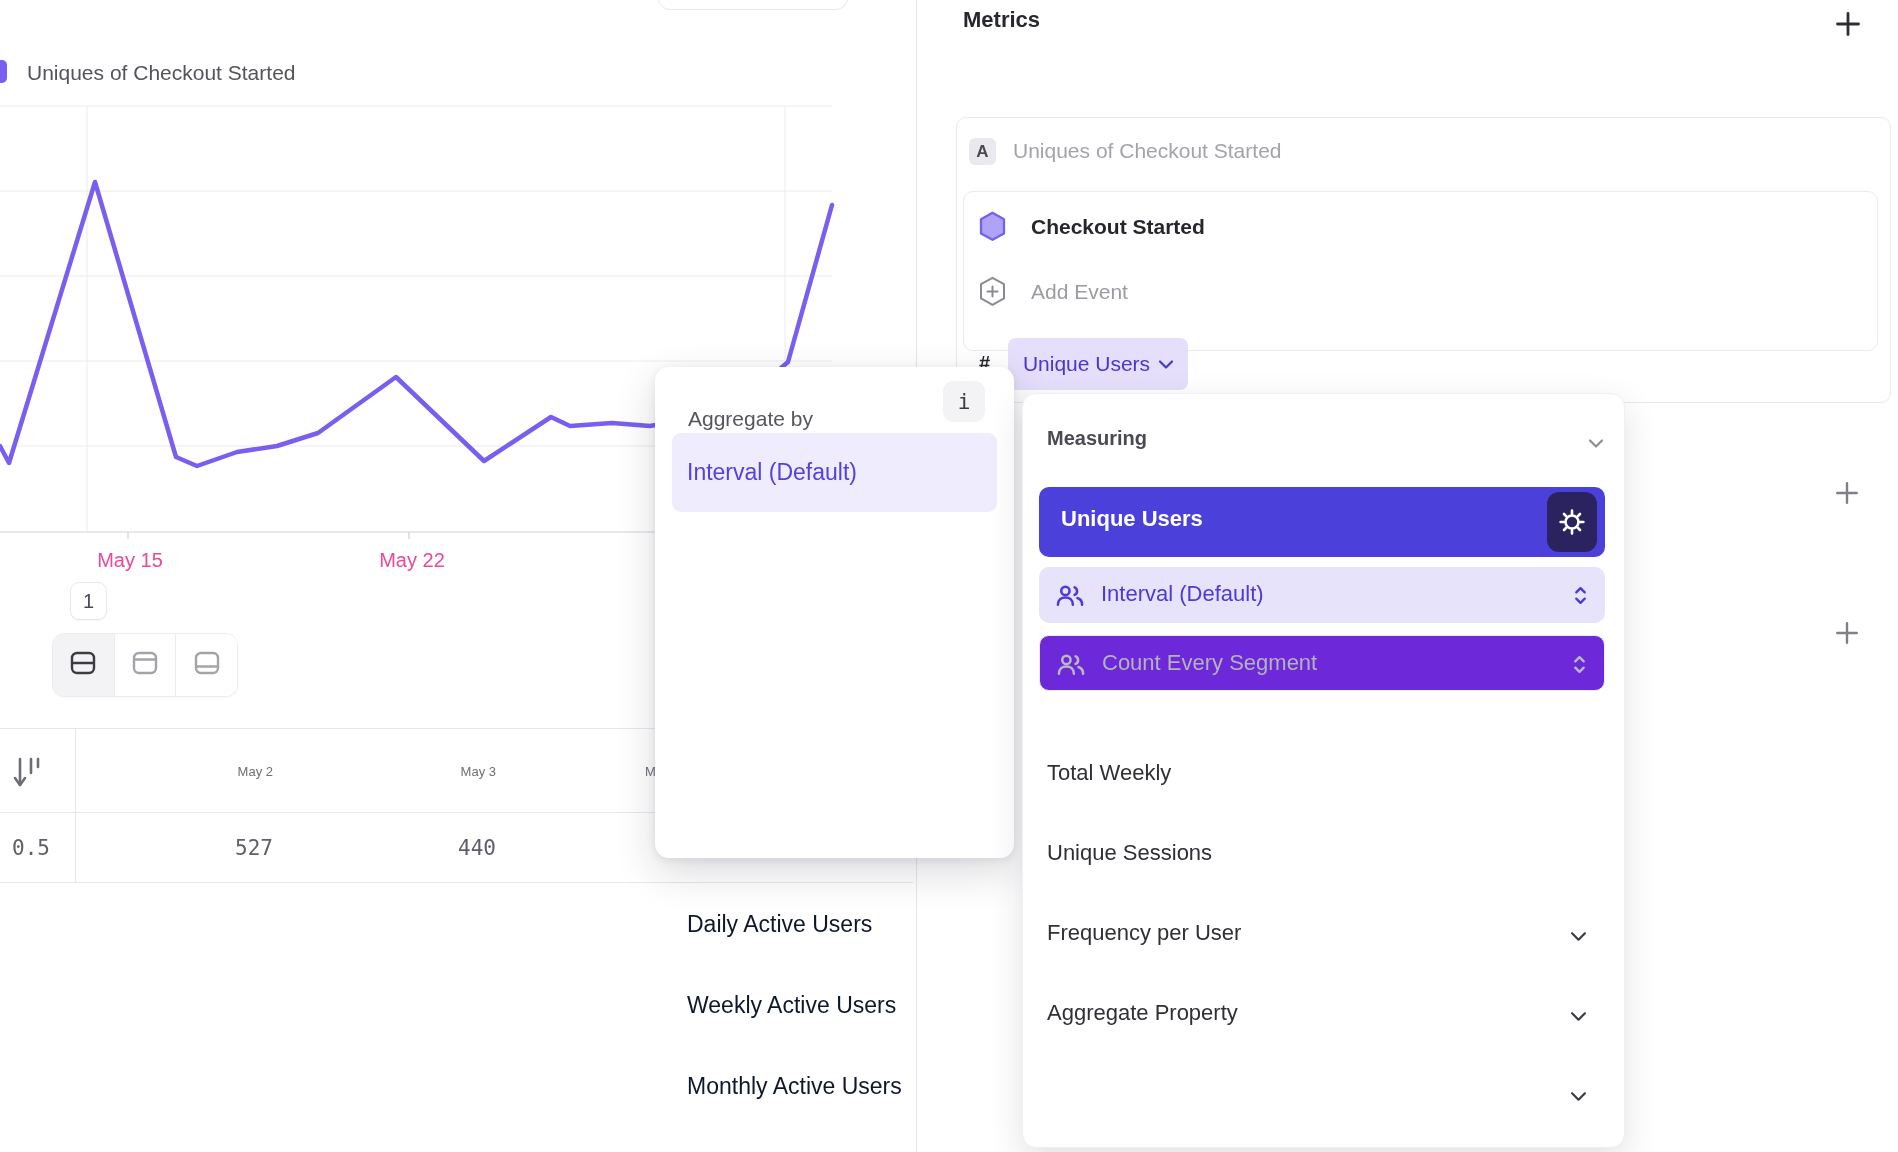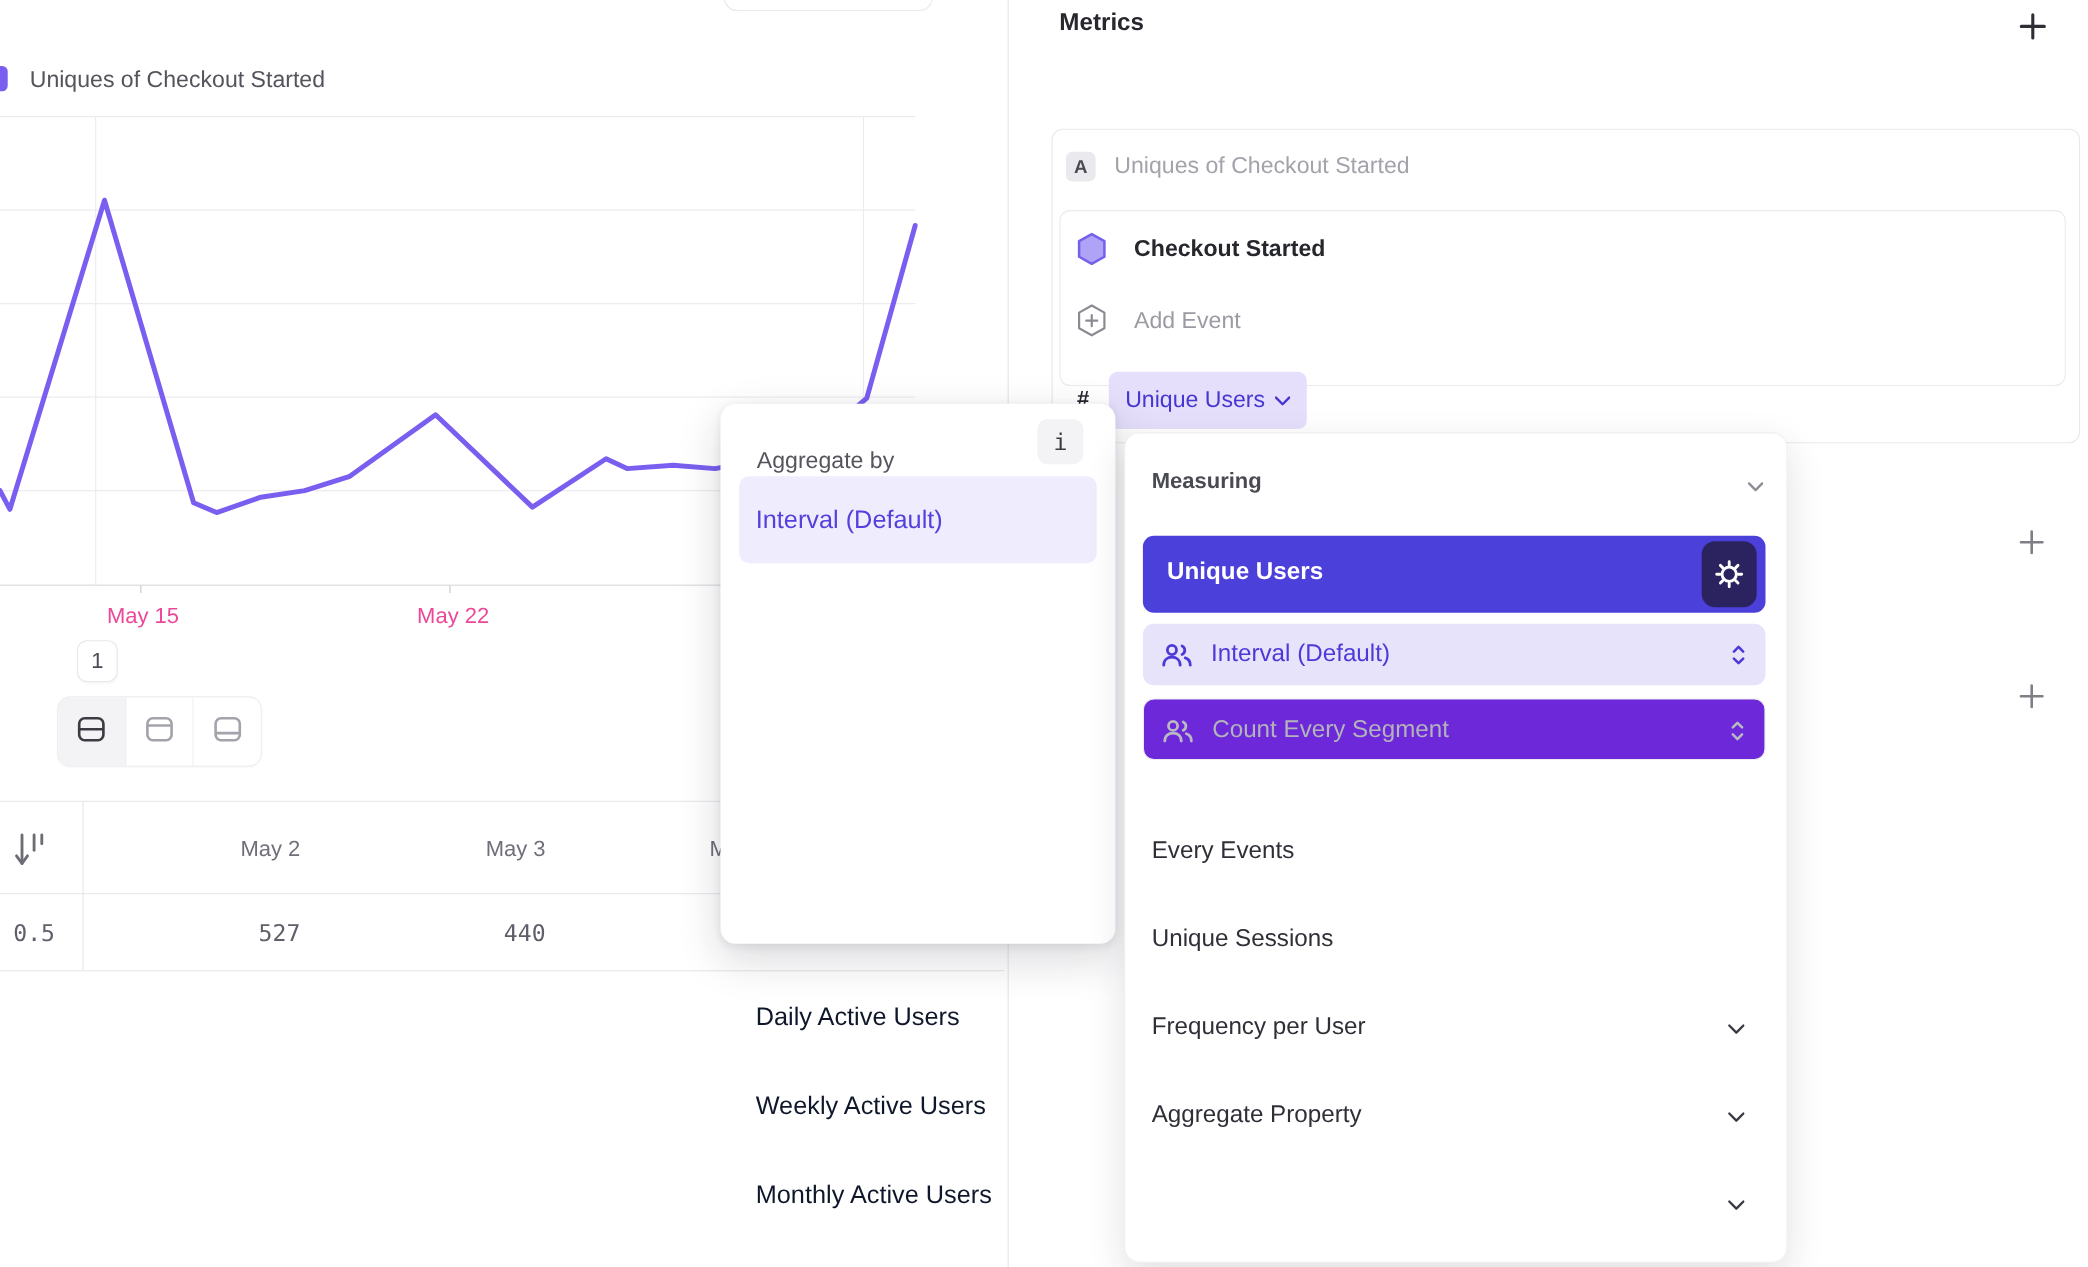--- a/index.html
+++ b/index.html
@@ -22,21 +22,21 @@
   .toggle-seg{flex:1;display:flex;align-items:center;justify-content:center;border-right:1px solid #ececf0;background:#fff;}
   .toggle-seg:last-child{border-right:none;}
   .toggle-seg.active{background:#f3f3f5;}
 
   
   .tline{background:#e7e7ea;}
   .t-top{left:0;top:728px;width:913px;height:1px;}
   .t-mid{left:0;top:812px;width:913px;height:1px;}
   .t-bot{left:0;top:882px;width:913px;height:1px;}
   .t-col{left:75px;top:729px;width:1px;height:153px;}
-  .th{top:757px;height:30px;line-height:30px;font-size:20px;color:#6f6f79;text-align:right;}
+  .th{top:757px;height:30px;line-height:30px;font-size:13px;color:#6f6f79;text-align:right;}
   .th2{left:75px;width:198px;} .th3{left:298px;width:198px;}
   .th4{left:645px;width:120px;text-align:left;}
   .td{top:833px;height:30px;line-height:30px;font-size:21px;color:#5f5f69;text-align:right;
       font-family:"DejaVu Sans Mono",monospace;}
   .td1{left:-30px;width:80px;} .td2{left:75px;width:198px;} .td3{left:298px;width:198px;}
   .sort-ic{left:12px;top:755px;}
 
   .vdivider{left:916px;top:0;width:1px;height:1152px;background:#e6e6e9;}
   .top-partial-btn{left:658px;top:-14px;width:190px;height:24px;border:1px solid #e9e9ec;border-radius:12px;background:#fff;}
 
@@ -266,21 +266,21 @@
       </span>
       <span class="rlabel">Count Every Segment</span>
       <span class="updown">
         <svg width="13" height="19" viewBox="0 0 12 18" fill="none" stroke="#b9b9c1" stroke-width="2.2" stroke-linecap="round" stroke-linejoin="round">
             <path d="M2 6l4-4 4 4"></path>
             <path d="M2 12l4 4 4-4"></path>
           </svg>
       </span>
     </div>
 
-    <div class="abs meas-item mi0">Every Events</div>
+    <div class="abs meas-item mi0">Total Weekly</div>
     <div class="abs meas-item mi1">Unique Sessions</div>
     <div class="abs meas-item mi2">Frequency per User</div>
     <div class="abs meas-item mi3">Aggregate Property</div>
     <span class="abs item-chev ic2"><svg width="15" height="9" viewBox="0 0 14 8" fill="none" stroke="#3a3a42" stroke-width="2" stroke-linecap="round" stroke-linejoin="round">
           <path d="M1 1l6 6 6-6"></path>
         </svg></span>
     <span class="abs item-chev ic3"><svg width="15" height="9" viewBox="0 0 14 8" fill="none" stroke="#3a3a42" stroke-width="2" stroke-linecap="round" stroke-linejoin="round">
           <path d="M1 1l6 6 6-6"></path>
         </svg></span>
     <span class="abs item-chev ic4"><svg width="15" height="9" viewBox="0 0 14 8" fill="none" stroke="#3a3a42" stroke-width="2" stroke-linecap="round" stroke-linejoin="round">

